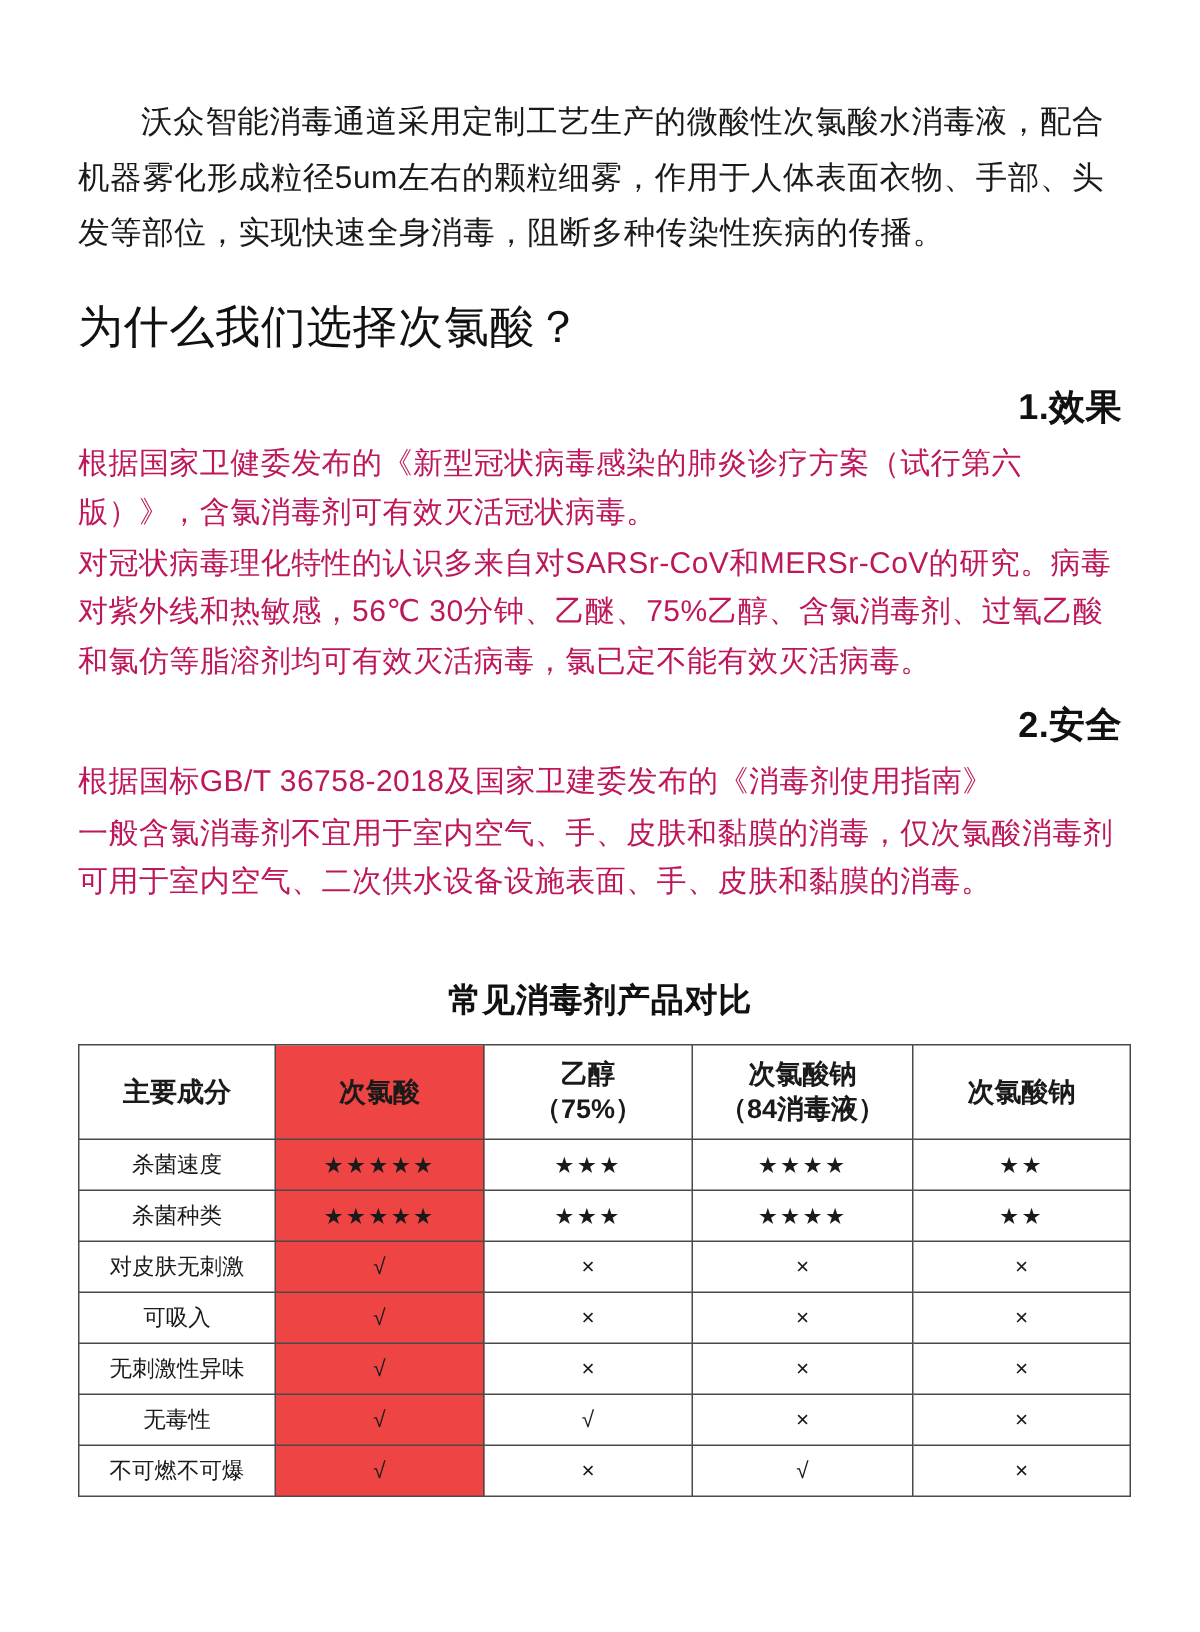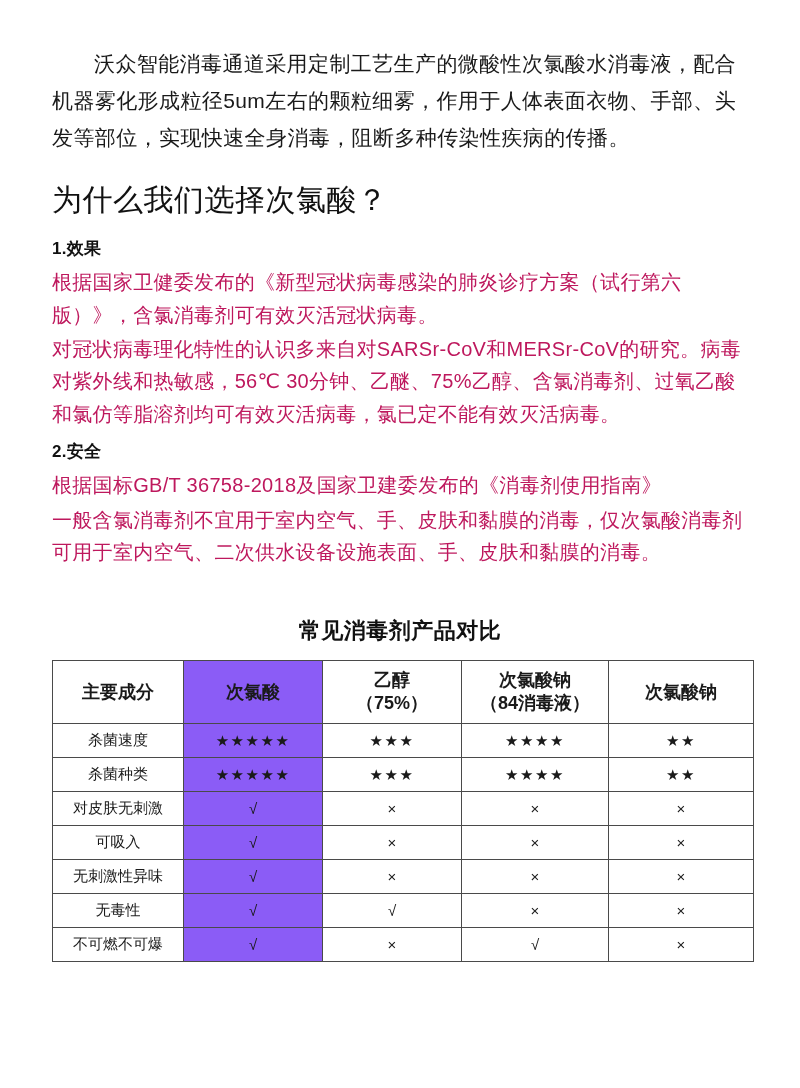--- a/index.html
+++ b/index.html
@@ -12,43 +12,44 @@
     background: #ffffff;
     font-family: "Liberation Sans", "DejaVu Sans", sans-serif;
     color: #1a1a1a;
     overflow: hidden;
   }
   .page {
     position: relative;
     width: 800px;
     height: 1088px;
     box-sizing: border-box;
-    padding: 46px 52px 0 52px;
+    padding: 64px 52px 0 52px;
   }
   .intro {
     font-size: 21px;
     line-height: 1.75;
     letter-spacing: 0.4px;
     text-indent: 2em;
     margin: 0 0 24px 0;
     color: #1a1a1a;
   }
   h1.section-title {
     font-size: 30px;
     font-weight: normal;
     margin: 18px 0 16px 0;
     letter-spacing: 0.5px;
     color: #111;
   }
   h2.sub-title {
-    font-size: 17px;
+    font-size: 24px;
     font-weight: bold;
     margin: 10px 0 6px 0;
     letter-spacing: 0.3px;
     color: #111;
+    text-align: right;
   }
   .para {
     font-size: 20px;
     line-height: 1.62;
     letter-spacing: 0.3px;
     margin: 0 0 2px 0;
     color: #be185d;
   }
   h2.table-title {
     font-size: 22px;
@@ -81,21 +82,21 @@
   table.compare tbody td {
     height: 33px;
     font-size: 15px;
   }
   .col-ingredient { width: 130px; }
   .col-hclo { width: 138px; }
   .col-eth { width: 138px; }
   .col-naclo { width: 146px; }
   .col-h2o2 { width: 144px; }
   .hl {
-    background: #8b5cf6;
+    background: #ef4444;
   }
   .stars {
     letter-spacing: 1.5px;
     font-size: 16px;
   }
   .check {
     font-size: 18px;
   }
   .cross {
     font-size: 17px;

